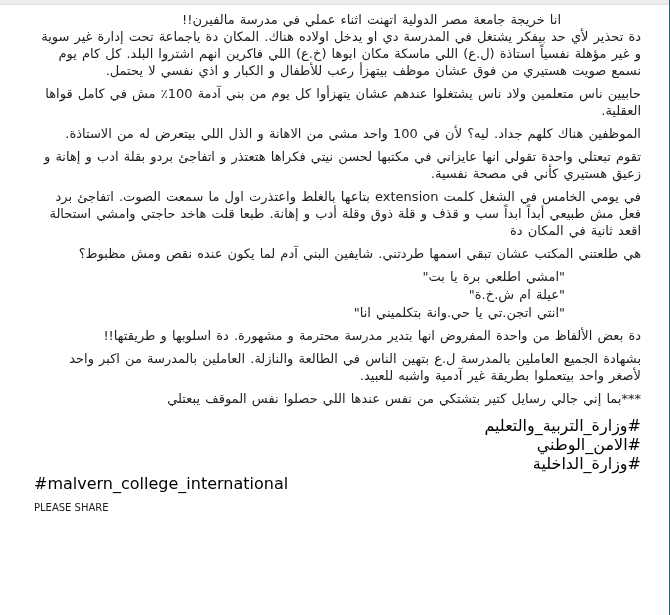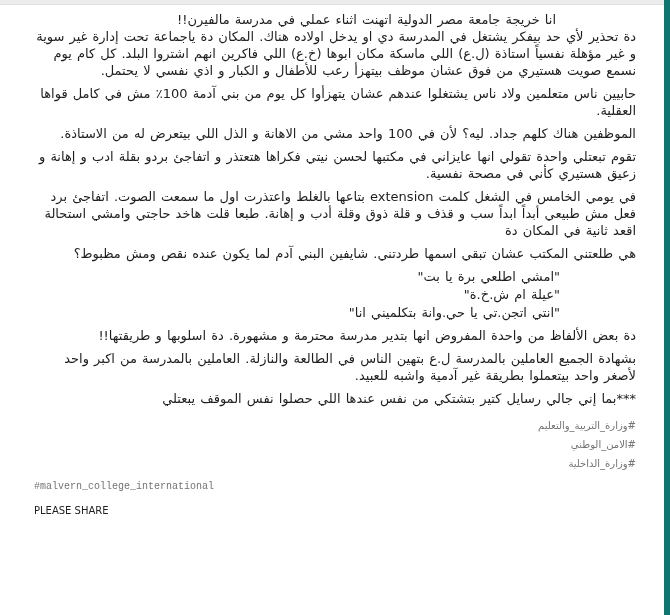--- a/index.html
+++ b/index.html
@@ -8,21 +8,21 @@
     background: #ffffff;
     font-family: "DejaVu Sans", sans-serif;
     color: #1c1e21;
   }
   .screen {
     position: relative;
     width: 670px;
     height: 615px;
     background: #ffffff;
     overflow: hidden;
-    border-right: 6px solid #0f766e;
+    border-right: 1px solid #0f766e;
   }
   .top-strip {
     height: 5px;
     background: #ececec;
     border-bottom: 1px solid #e2e2e2;
   }
   .post {
     padding: 6px 28px 6px 34px;
   }
   .para {
@@ -44,32 +44,31 @@
   .para.quote-last {
     margin-bottom: 6px;
   }
   .hashtags-ar {
     margin-top: 10px;
     direction: rtl;
     text-align: right;
   }
   a.hashtag {
     display: block;
-    color: #737373;
+    color: #000000;
     text-decoration: none;
-    font-size: 10px;
+    font-size: 16px;
     line-height: 18px;
     margin-bottom: 1px;
     cursor: pointer;
   }
   a.hashtag-en {
     display: inline-block;
     direction: ltr;
     text-align: left;
-    font-family: Liberation Mono, monospace;
   }
   .share-line {
     margin-top: 6px;
     direction: ltr;
     text-align: left;
     font-size: 10px;
     line-height: 16px;
     color: #1c1e21;
   }
 </style>

